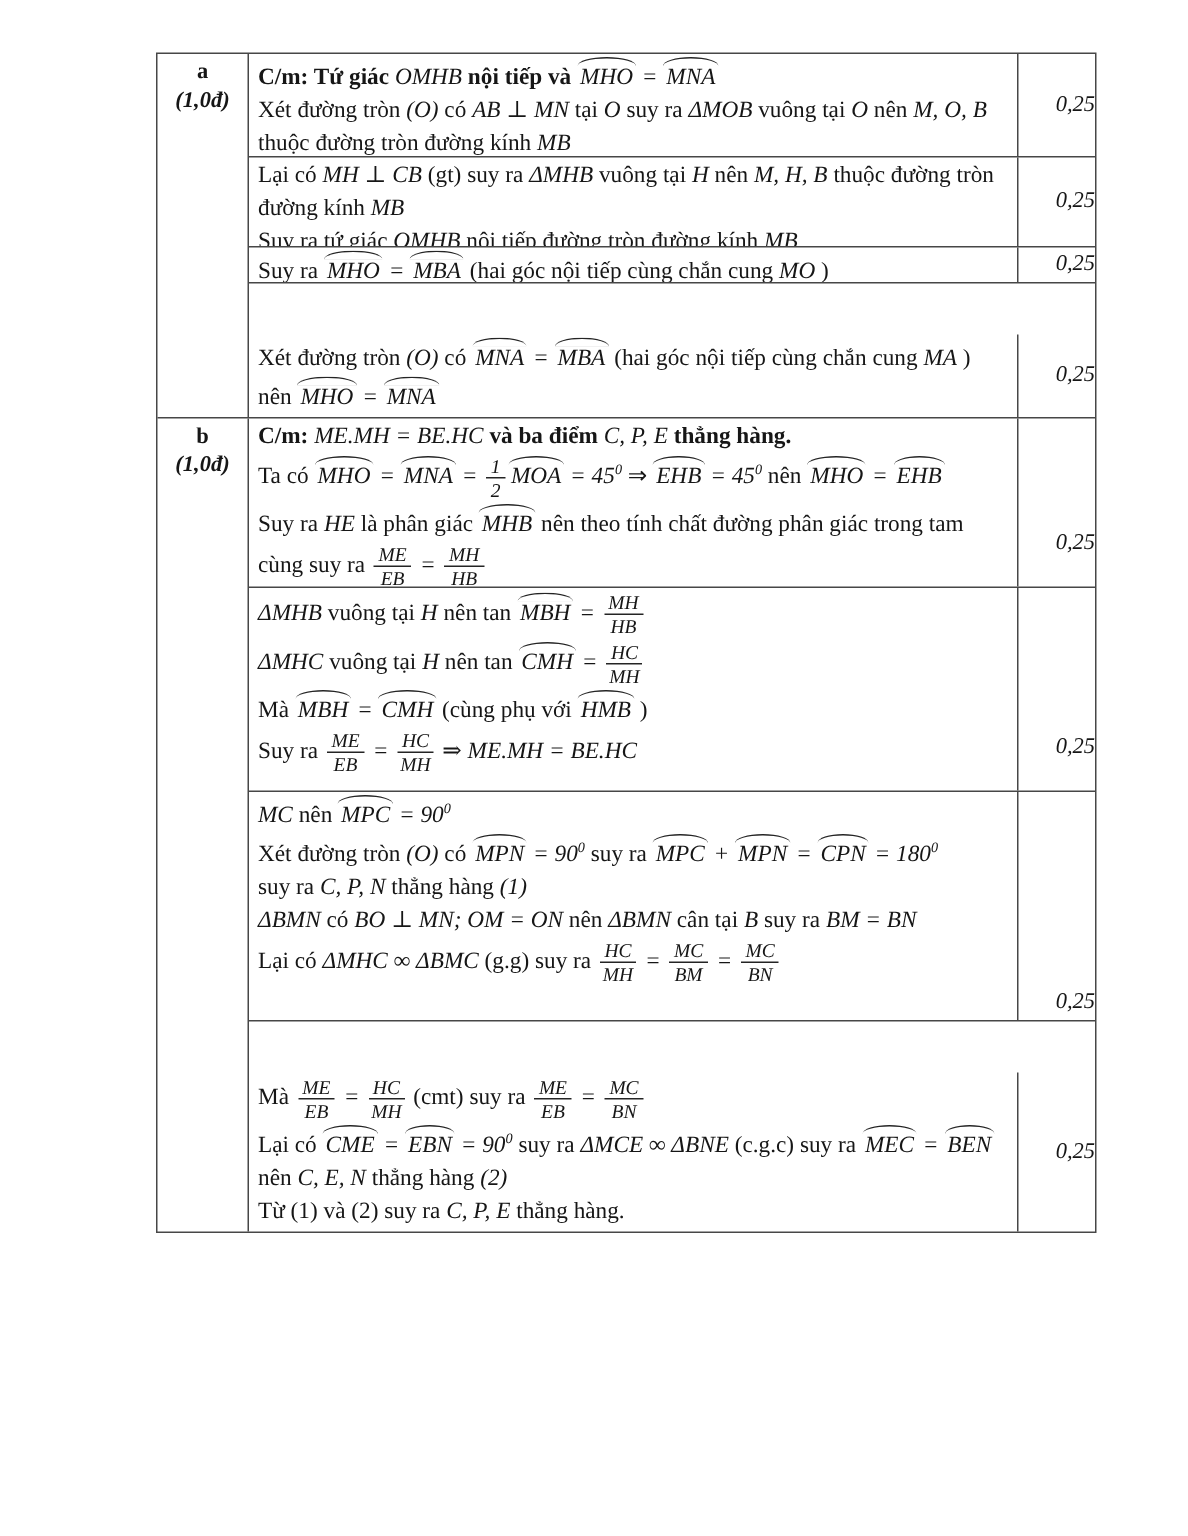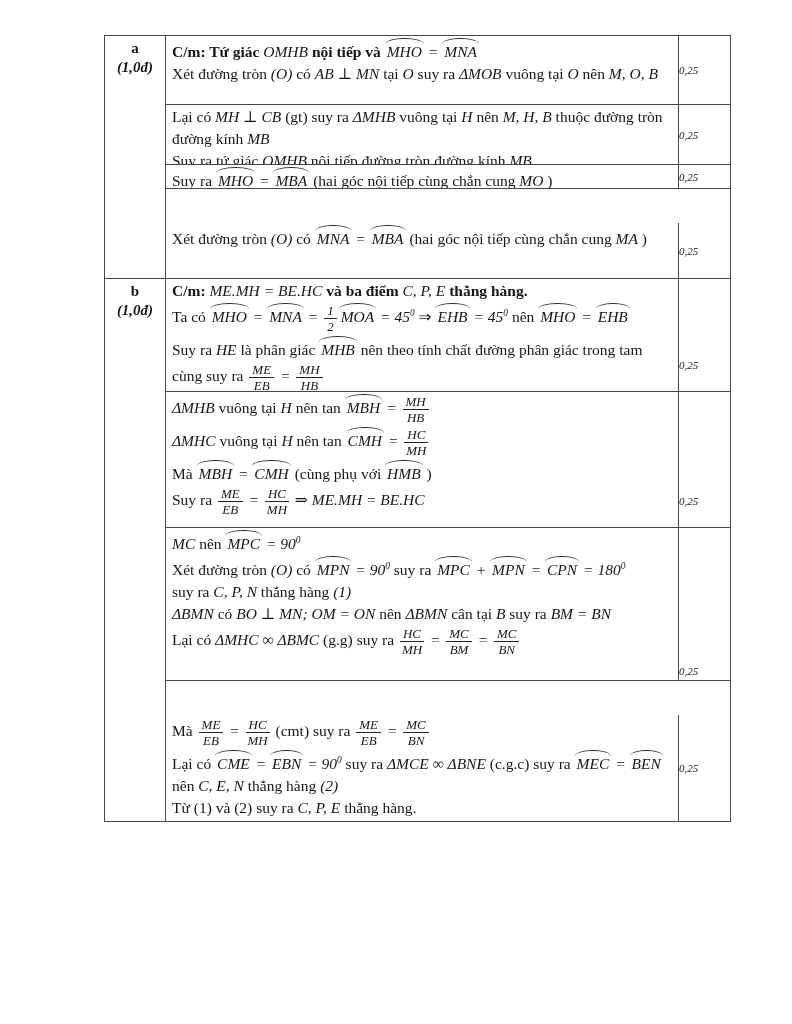--- a/index.html
+++ b/index.html
@@ -11,21 +11,21 @@
   .section:last-child{border-bottom:none;}
   .label-cell{width:61px;flex:0 0 61px;box-sizing:border-box;border-right:1px solid #474747;
         text-align:center;padding-top:3px;font-weight:bold;font-size:15px;line-height:19px;}
   .part-score{font-style:italic;}
   .rows-col{flex:1;display:flex;flex-direction:column;min-width:0;}
   .row{display:flex;box-sizing:border-box;border-bottom:1px solid #474747;}
   .row:last-child{border-bottom:none;margin-top:34px;}
   .content-cell{flex:1;min-width:0;box-sizing:border-box;padding:1px 2px 0 6px;
         font-size:15.5px;overflow:hidden;}
   .score-cell{width:52px;flex:0 0 52px;box-sizing:border-box;border-left:1px solid #474747;
-        display:flex;justify-content:flex-start;font-style:italic;font-size:11px;}
+        display:flex;justify-content:flex-end;font-style:italic;font-size:15px;}
   .sc-c{align-items:center;}
   .sc-low{align-items:flex-end;padding-bottom:20px;}
   .sc-bot{align-items:flex-end;padding-bottom:3px;}
   .line{white-space:pre-wrap;line-height:20px;padding:1px 0;}
   .seg{}
   .bold{font-weight:bold;}
   .it{font-style:italic;}
   .math{font-style:italic;}
   .arc{position:relative;display:inline-block;padding:4px 2px 0 2px;font-style:italic;}
   .arc::before{content:"";position:absolute;top:0;left:0;right:0;height:5px;
@@ -44,20 +44,21 @@
       <div class="section">
         <div class="label-cell">
           <div class="part-letter">a</div>
           <div class="part-score">(1,0đ)</div>
         </div>
         <div class="rows-col">
           <div class="row" style="height: 69px; flex: 0 0 69px;">
             <div class="content-cell">
               <div class="line"><span class="seg bold">C/m: Tứ giác </span><span class="seg math">OMHB</span><span class="seg bold"> nội tiếp và </span><span class="seg arc">MHO</span><span class="seg math"> = </span><span class="seg arc">MNA</span></div>
               <div class="line"><span class="seg">Xét đường tròn </span><span class="seg math">(O)</span><span class="seg"> có </span><span class="seg math">AB ⊥ MN</span><span class="seg"> tại </span><span class="seg math">O</span><span class="seg"> suy ra </span><span class="seg math">ΔMOB</span><span class="seg"> vuông tại </span><span class="seg math">O</span><span class="seg"> nên </span><span class="seg math">M, O, B</span></div>
+              <div class="line"><span class="seg">thuộc đường tròn đường kính </span><span class="seg math">MB</span></div>
             </div>
             <div class="score-cell sc-c">
               <span class="points">0,25</span>
             </div>
           </div>
           <div class="row" style="height: 60px; flex: 0 0 60px;">
             <div class="content-cell">
               <div class="line"><span class="seg">Lại có </span><span class="seg math">MH ⊥ CB</span><span class="seg"> (gt) suy ra </span><span class="seg math">ΔMHB</span><span class="seg"> vuông tại </span><span class="seg math">H</span><span class="seg"> nên </span><span class="seg math">M, H, B</span><span class="seg"> thuộc đường tròn</span></div>
               <div class="line"><span class="seg">đường kính </span><span class="seg math">MB</span></div>
               <div class="line"><span class="seg">Suy ra tứ giác </span><span class="seg math">OMHB</span><span class="seg"> nội tiếp đường tròn đường kính </span><span class="seg math">MB</span></div>
@@ -70,20 +71,21 @@
             <div class="content-cell">
               <div class="line"><span class="seg">Suy ra </span><span class="seg arc">MHO</span><span class="seg math"> = </span><span class="seg arc">MBA</span><span class="seg"> (hai góc nội tiếp cùng chắn cung </span><span class="seg math">MO</span><span class="seg"> )</span></div>
             </div>
             <div class="score-cell sc-c">
               <span class="points">0,25</span>
             </div>
           </div>
           <div class="row" style="height: 55px; flex: 0 0 55px;">
             <div class="content-cell">
               <div class="line"><span class="seg">Xét đường tròn </span><span class="seg math">(O)</span><span class="seg"> có </span><span class="seg arc">MNA</span><span class="seg math"> = </span><span class="seg arc">MBA</span><span class="seg"> (hai góc nội tiếp cùng chắn cung </span><span class="seg math">MA</span><span class="seg"> )</span></div>
+              <div class="line"><span class="seg">nên </span><span class="seg arc">MHO</span><span class="seg math"> = </span><span class="seg arc">MNA</span></div>
             </div>
             <div class="score-cell sc-c">
               <span class="points">0,25</span>
             </div>
           </div>
         </div>
       </div>
       <div class="section">
         <div class="label-cell">
           <div class="part-letter">b</div>

